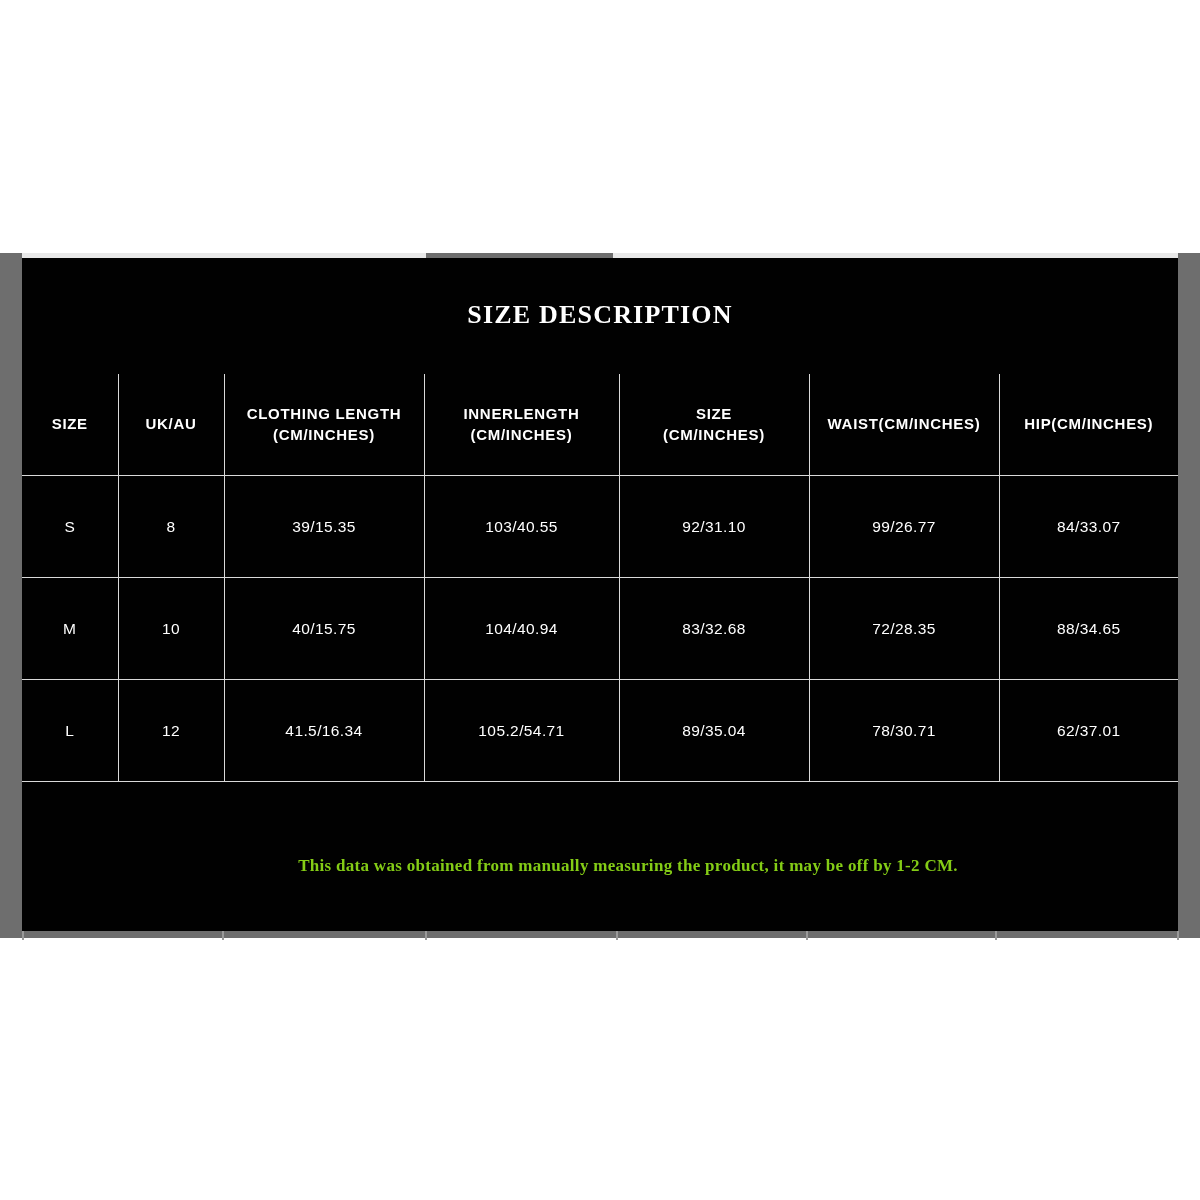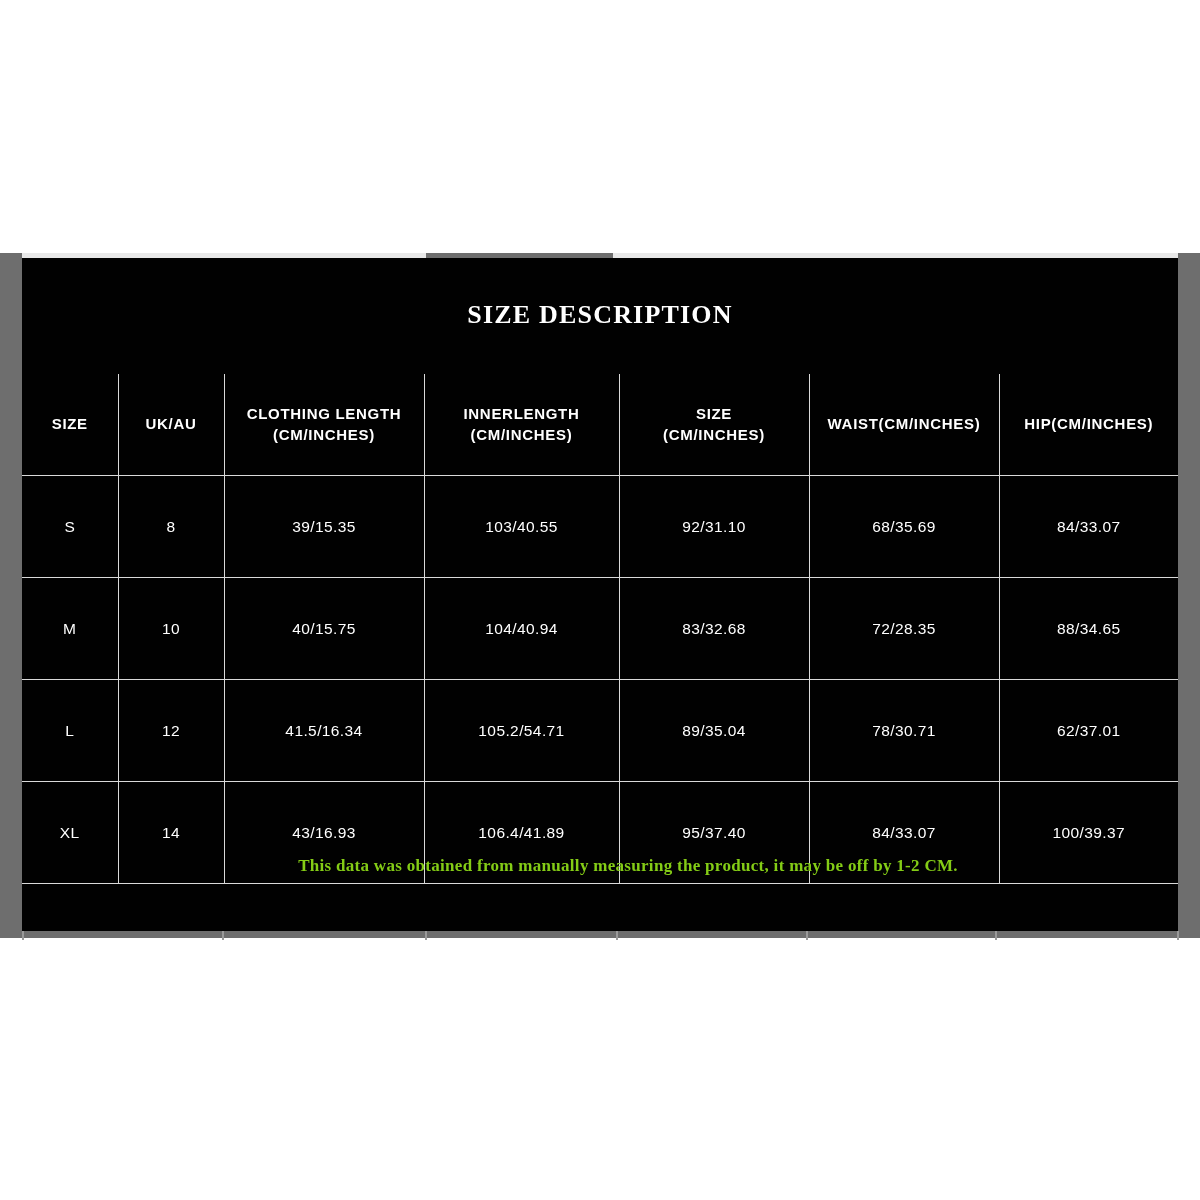--- a/index.html
+++ b/index.html
@@ -202,49 +202,40 @@
           </th>
         </tr>
       </thead>
       <tbody>
         <tr>
           <td>S</td>
           <td>8</td>
           <td>39/15.35</td>
           <td>103/40.55</td>
           <td>92/31.10</td>
-          <td>68/35.69</td>
+          <td>99/26.77</td>
           <td>84/33.07</td>
         </tr>
         <tr>
           <td>M</td>
           <td>10</td>
           <td>40/15.75</td>
           <td>104/40.94</td>
           <td>83/32.68</td>
           <td>72/28.35</td>
           <td>88/34.65</td>
         </tr>
         <tr>
           <td>L</td>
           <td>12</td>
           <td>41.5/16.34</td>
           <td>105.2/54.71</td>
           <td>89/35.04</td>
           <td>78/30.71</td>
           <td>62/37.01</td>
         </tr>
-        <tr>
-          <td>XL</td>
-          <td>14</td>
-          <td>43/16.93</td>
-          <td>106.4/41.89</td>
-          <td>95/37.40</td>
-          <td>84/33.07</td>
-          <td>100/39.37</td>
-        </tr>
       </tbody>
     </table>
 
     <div class="footnote">This data was obtained from manually measuring the product, it may be off by 1-2 CM.</div>
 
   </div>
 </div>
 
 </body></html>

